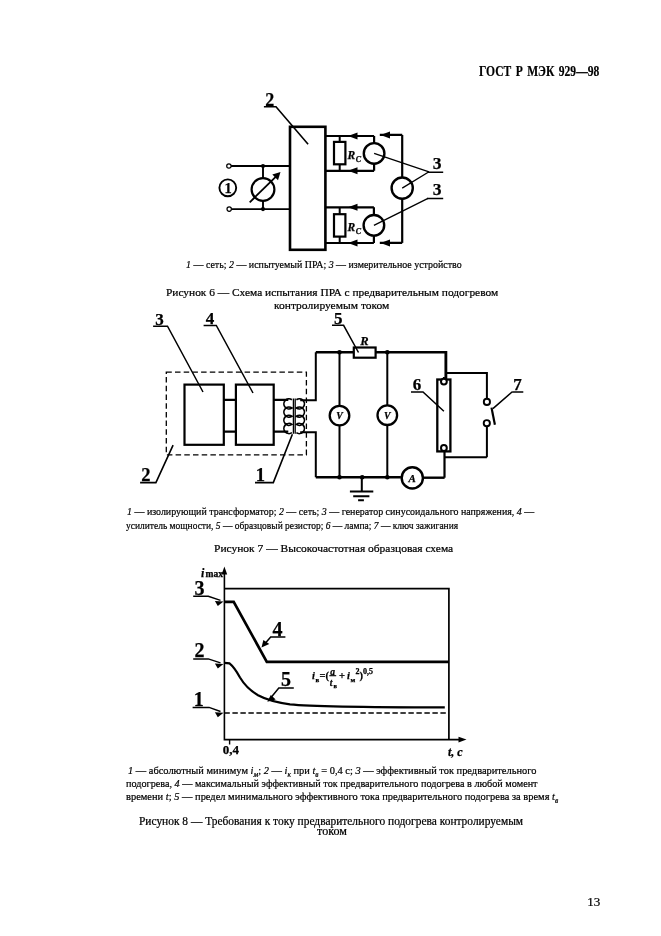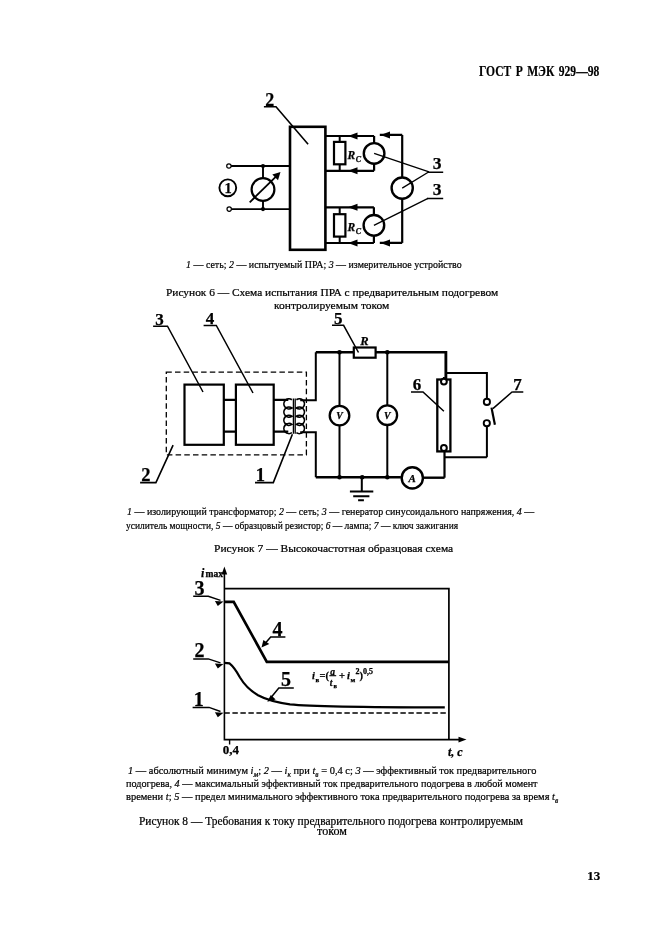--- a/index.html
+++ b/index.html
@@ -225,13 +225,13 @@
   <path d="M329.3 675.7 H336.2" stroke="#000" stroke-width="1.1" fill="none"></path>
 </svg>
 
 <div class="t" style="left:127.8px;top:764.9px;font-size:11.2px;transform:scaleX(0.9299);"><i>1</i> — абсолютный минимум <i>i</i><sub style="font-size:8px"><i>м</i></sub>; <i>2</i> — <i>i</i><sub style="font-size:8px"><i>к</i></sub> при <i>t</i><sub style="font-size:8px"><i>в</i></sub> = 0,4 с; <i>3</i> — эффективный ток предварительного</div>
 <div class="t" style="left:125.8px;top:778.3px;font-size:11.2px;transform:scaleX(0.9106);">подогрева, <i>4</i> — максимальный эффективный ток предварительного подогрева в любой момент</div>
 <div class="t" style="left:125.8px;top:790.7px;font-size:11.2px;transform:scaleX(0.9323);">времени <i>t</i>; <i>5</i> — предел минимального эффективного тока предварительного подогрева за время <i>t</i><sub style="font-size:8px"><i>в</i></sub></div>
 
 <div class="t" style="left:138.6px;top:816.2px;font-size:11.5px;transform:scaleX(0.9933);">Рисунок 8 — Требования к току предварительного подогрева контролируемым</div>
 <div class="t" style="left:316.6px;top:825.9px;font-size:11.5px;transform:scaleX(1.0528);">током</div>
 
-<div class="t" style="left:587.3px;top:869px;font-size:13px;font-weight:bold;">13</div>
+<div class="t" style="left:587.3px;top:895px;font-size:13px;">13</div>
 
 </body></html>

